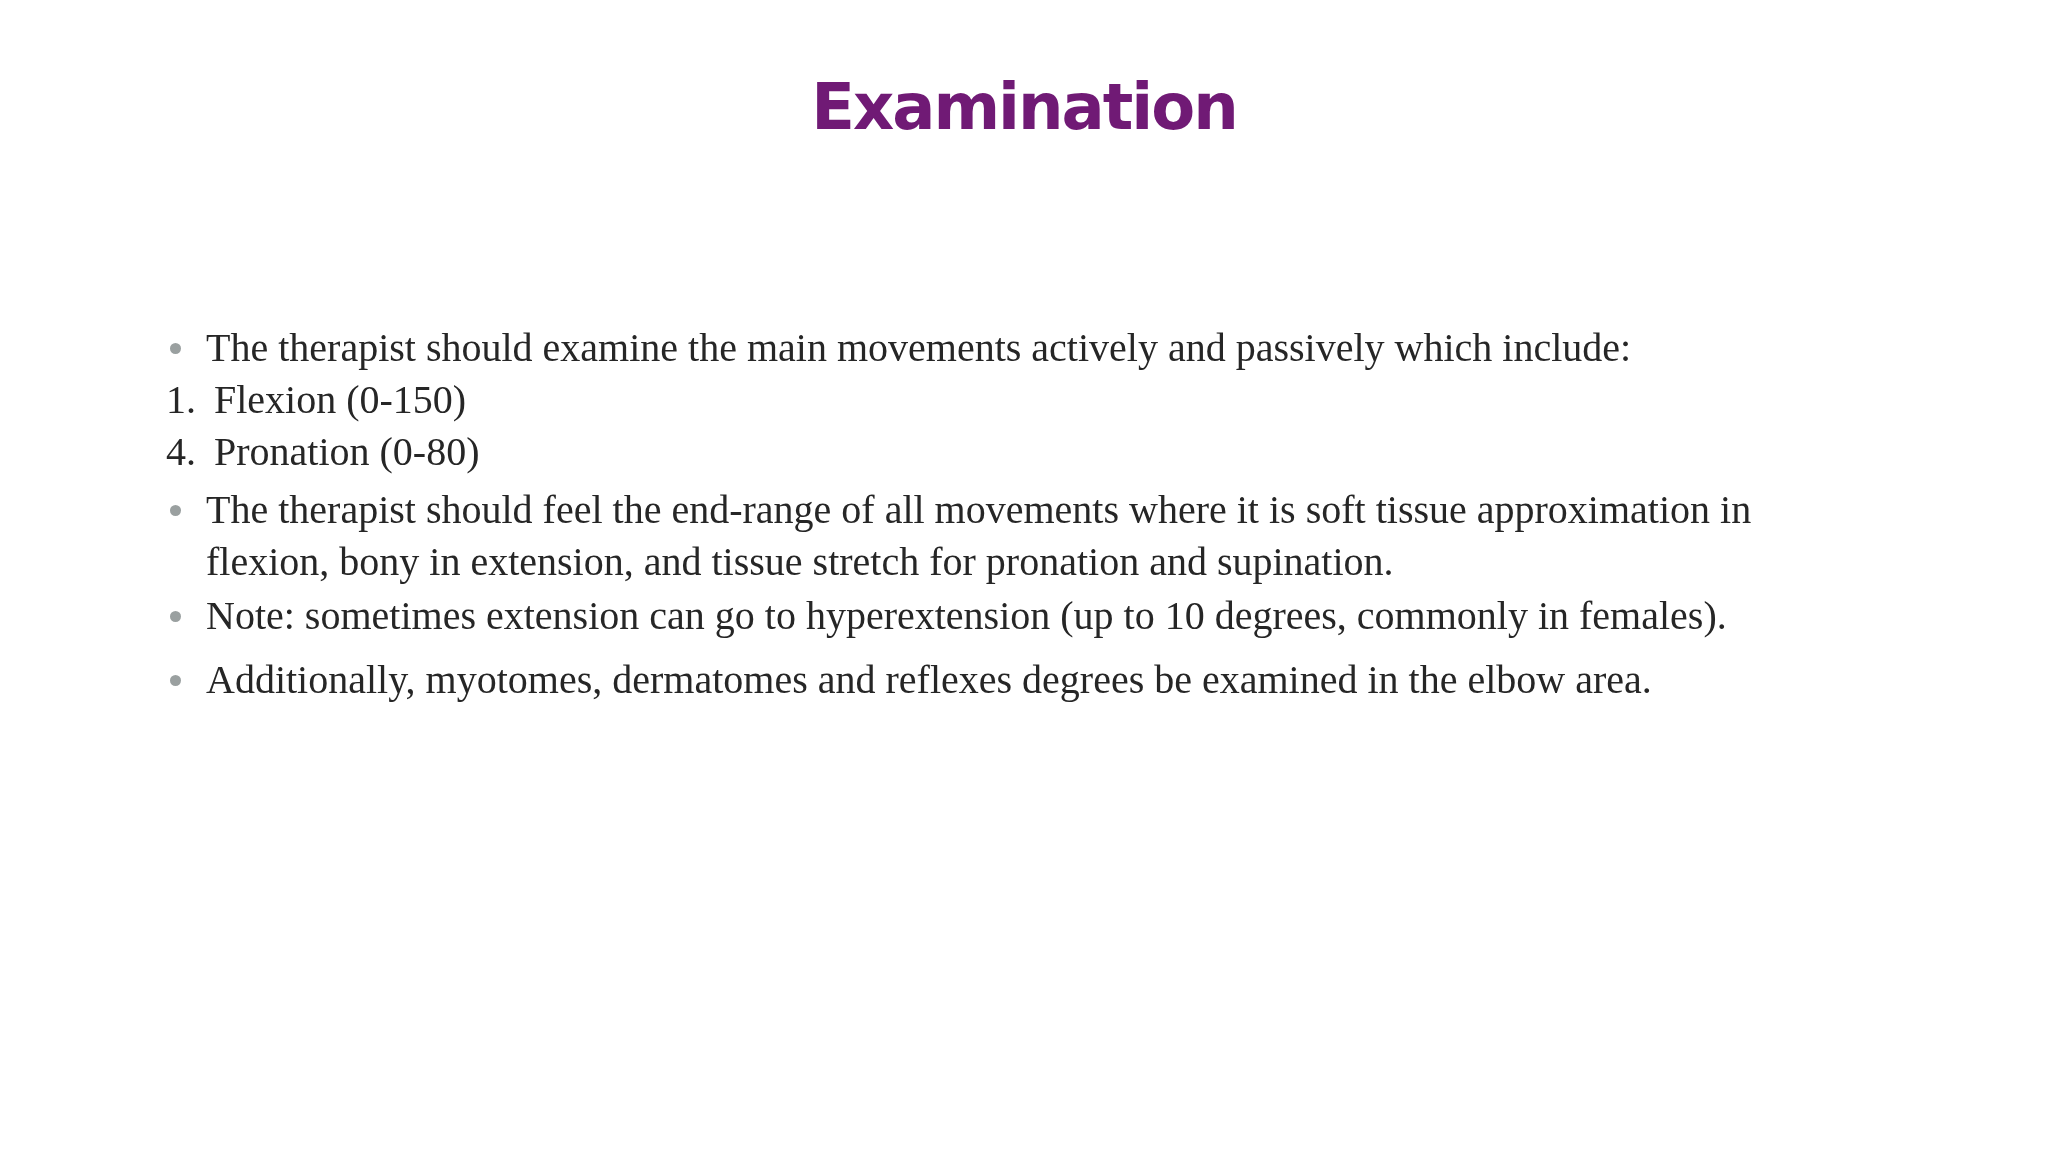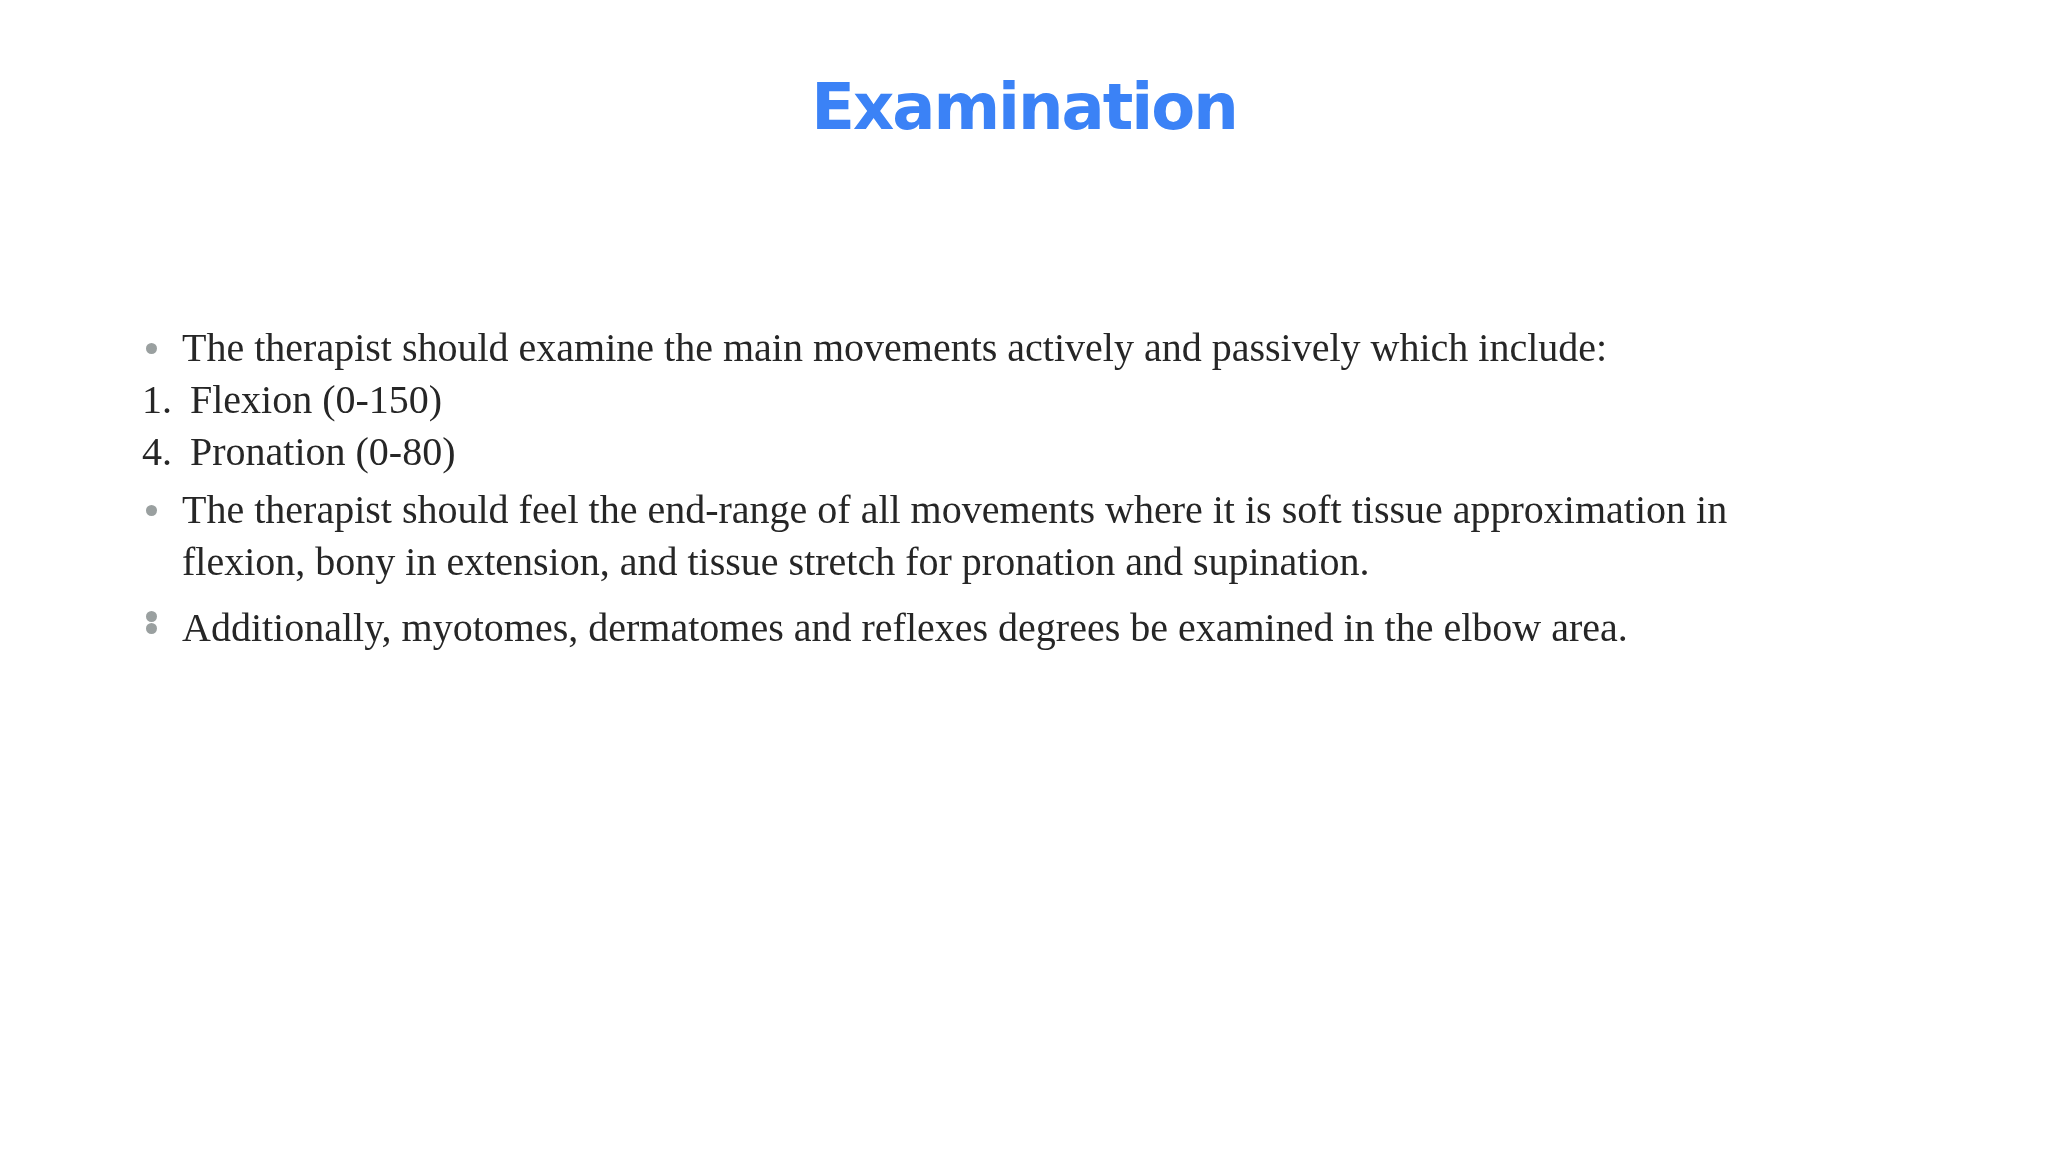--- a/index.html
+++ b/index.html
@@ -23,26 +23,26 @@
     .title {
       position: absolute;
       left: 0;
       width: 2048px;
       top: 62px;
       text-align: center;
       font-family: "DejaVu Sans", sans-serif;
       font-weight: bold;
       font-size: 64px;
       letter-spacing: -2px;
-      color: #3b82f6;
+      color: #701a75;
       line-height: 90px;
     }
     .body {
       position: absolute;
-      left: 142px;
+      left: 166px;
       top: 322px;
       width: 1800px;
       font-family: "Liberation Serif", serif;
       font-size: 40px;
       color: #262626;
     }
     .bullet-row {
       position: relative;
       padding-left: 40px;
       line-height: 52px;
@@ -91,20 +91,21 @@
     <div class="gap-b"></div>
     <div class="bullet-row">
       <span class="bullet-dot"></span>
       <div>The therapist should feel the end-range of all movements where it is soft tissue approximation in</div>
       <div>flexion, bony in extension, and tissue stretch for pronation and supination.</div>
     </div>
 
     <div class="gap-a"></div>
     <div class="bullet-row">
       <span class="bullet-dot"></span>
+      <span>Note: sometimes extension can go to hyperextension (up to 10 degrees, commonly in females).</span>
     </div>
 
     <div class="gap-c"></div>
     <div class="bullet-row">
       <span class="bullet-dot"></span>
       <span>Additionally, myotomes, dermatomes and reflexes degrees be examined in the elbow area.</span>
     </div>
   </div>
 </div>
 

